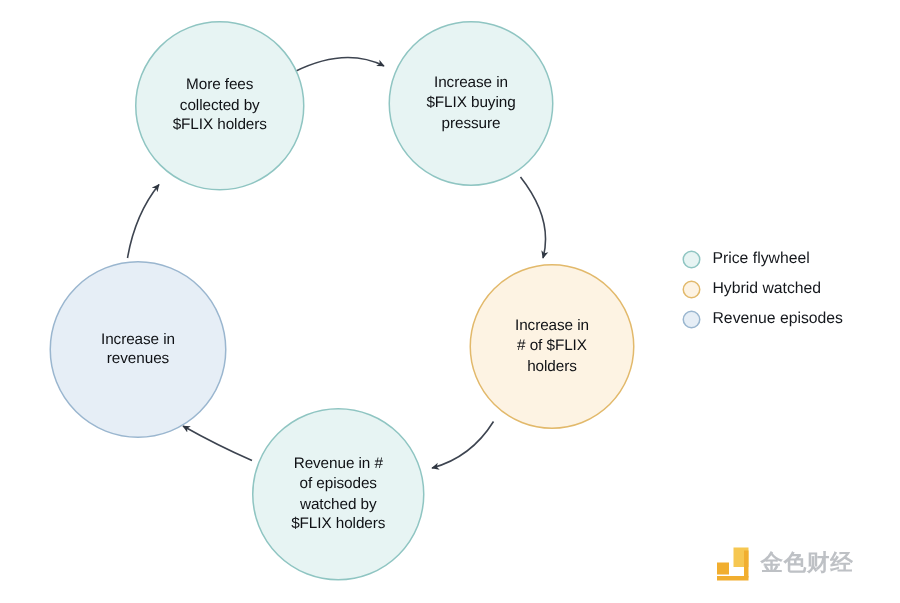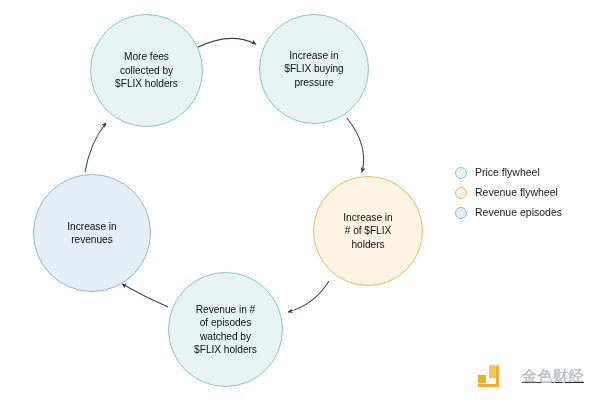--- a/index.html
+++ b/index.html
@@ -103,23 +103,22 @@
     white-space: nowrap;
   }
 
   
   #watermark {
     position: absolute;
     left: 478px;
     top: 365px;
     display: flex;
     align-items: center;
-    gap: 22px;
+    gap: 7px;
     opacity: 0.92;
-    text-decoration: underline;
   }
   #wm-mark {
     position: relative;
     width: 22px;
     height: 22px;
     flex: 0 0 auto;
   }
   #wm-mark .blk {
     position: absolute;
     background: #f0a81e;
@@ -189,21 +188,21 @@
 revenues</span>
   </div>
 
   <div id="legend">
     <div class="legend-row">
       <span class="legend-swatch price"></span>
       <span class="legend-label">Price flywheel</span>
     </div>
     <div class="legend-row">
       <span class="legend-swatch hybrid"></span>
-      <span class="legend-label">Revenue flywheel</span>
+      <span class="legend-label">Hybrid watched</span>
     </div>
     <div class="legend-row">
       <span class="legend-swatch revenue"></span>
       <span class="legend-label">Revenue episodes</span>
     </div>
   </div>
 
   <div id="watermark">
     <span id="wm-mark">
       <span class="blk b1"></span>

